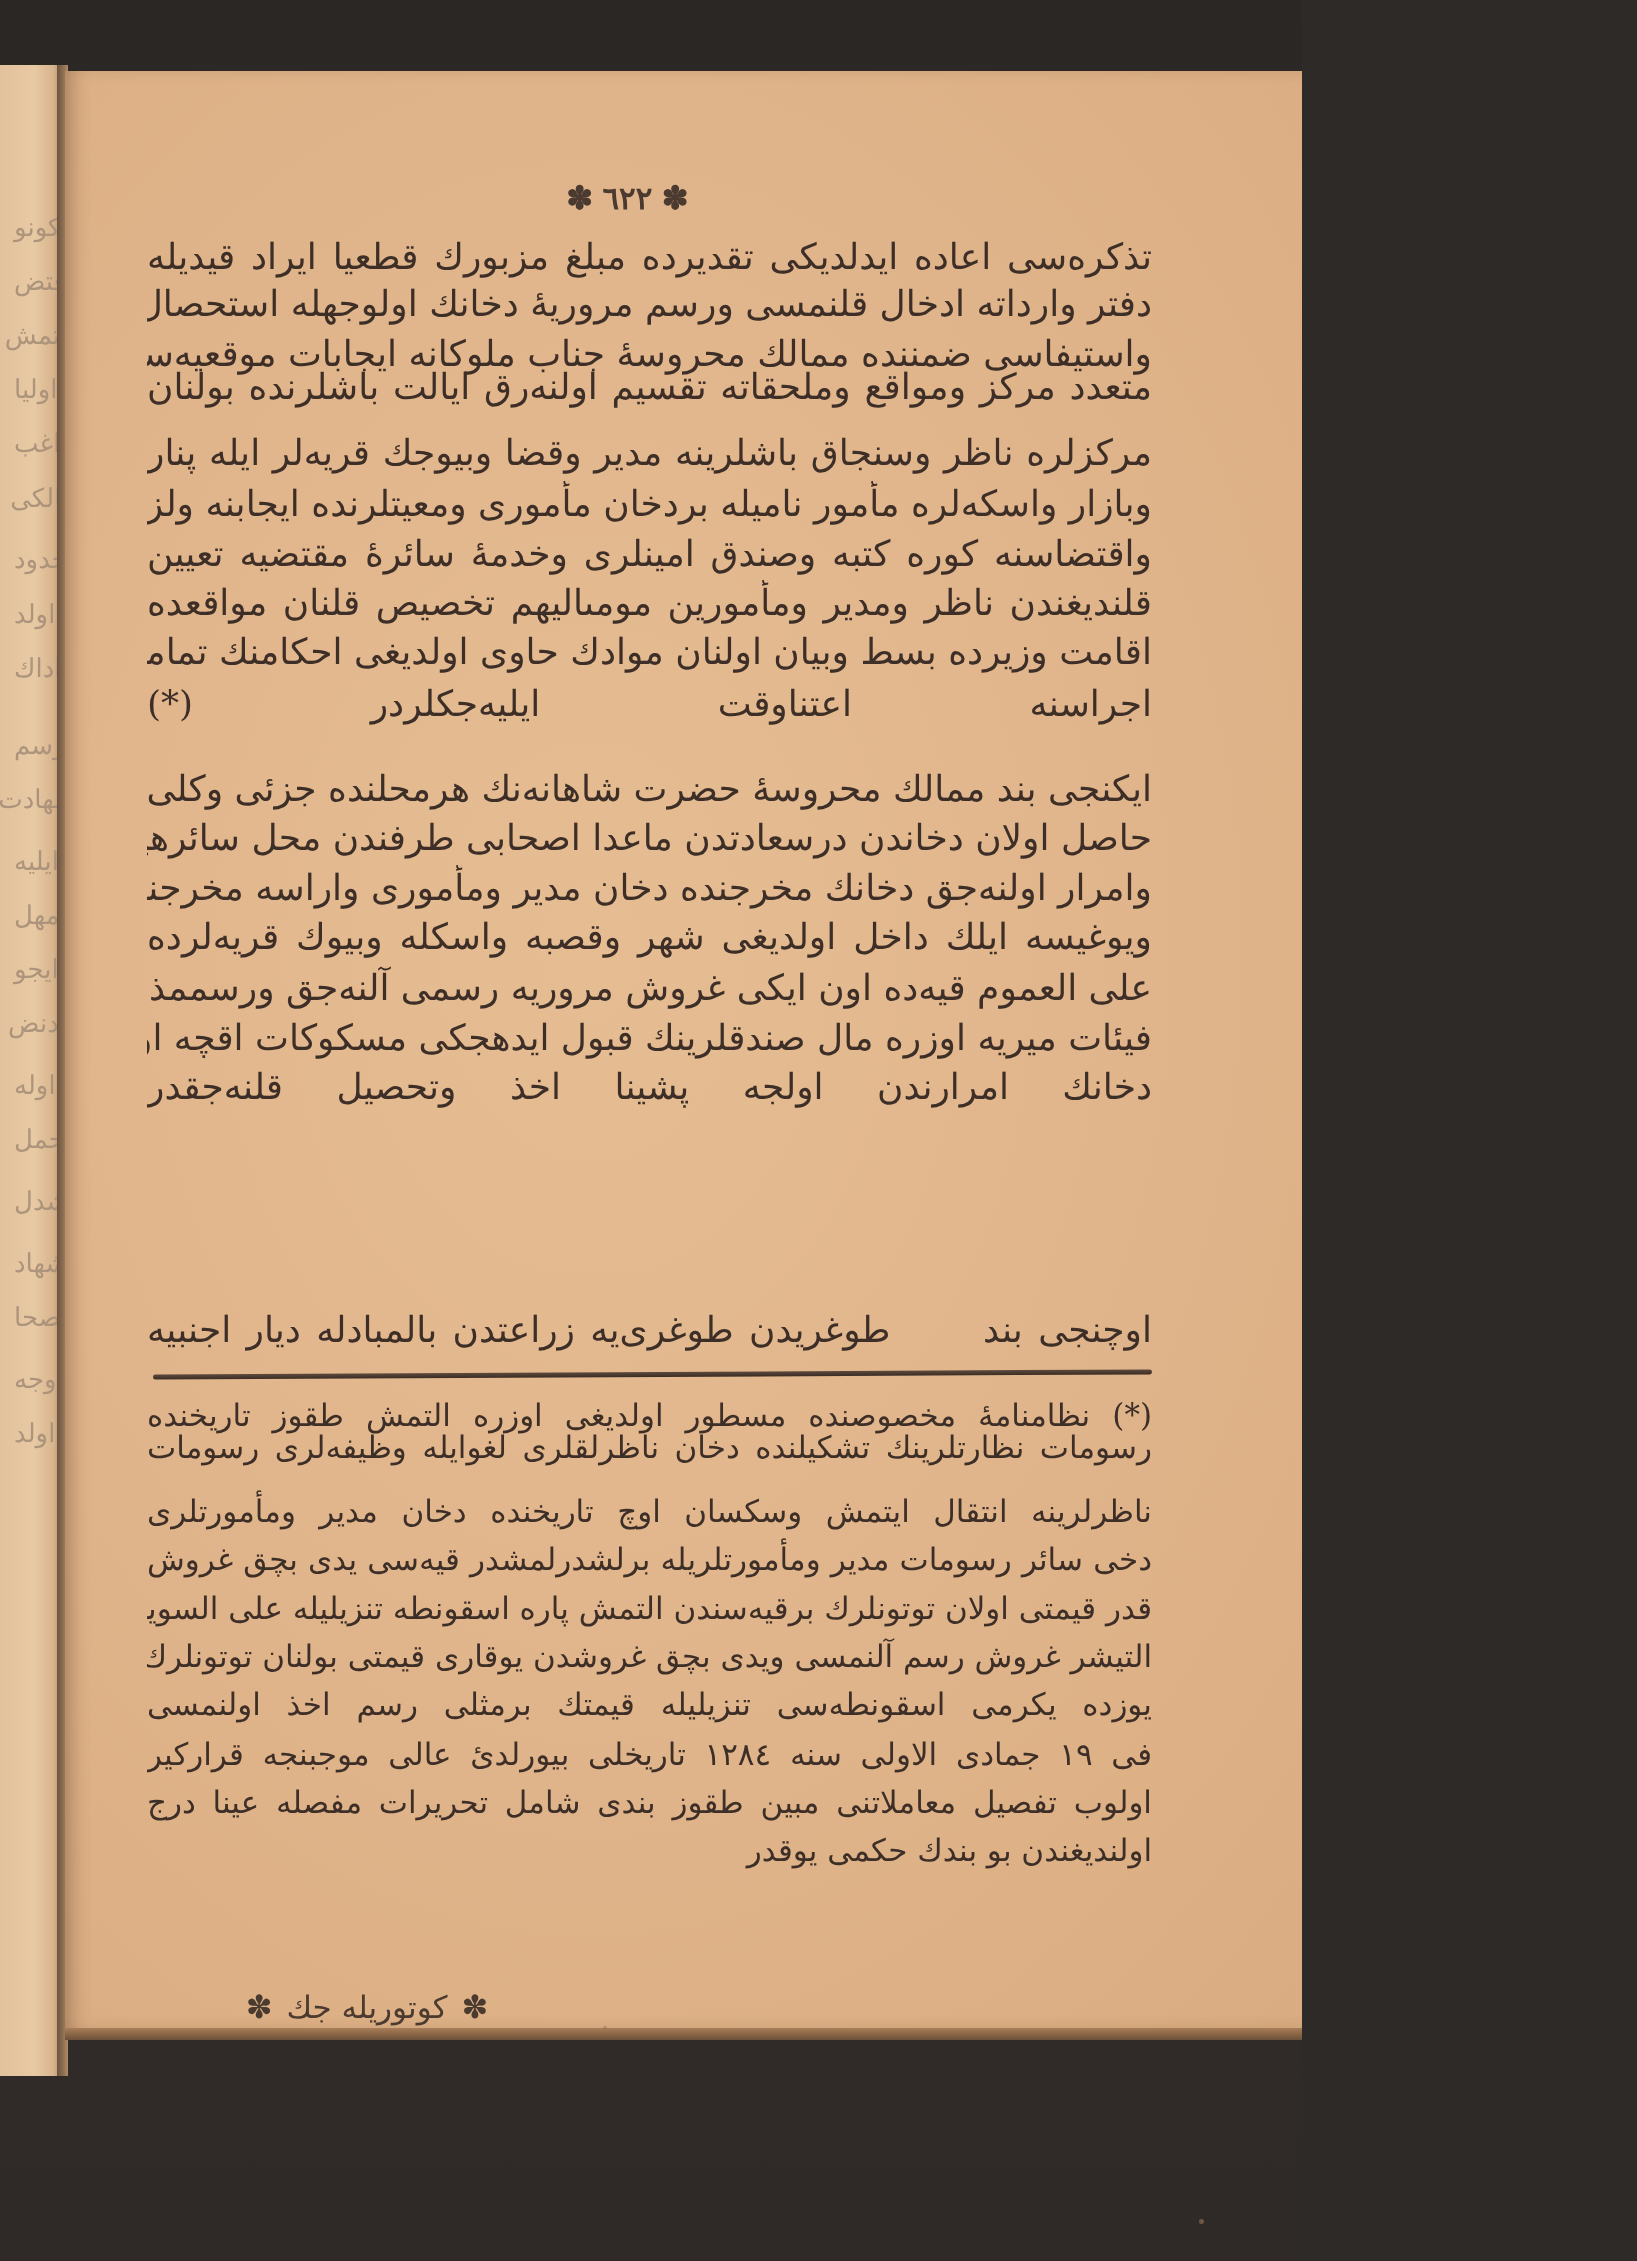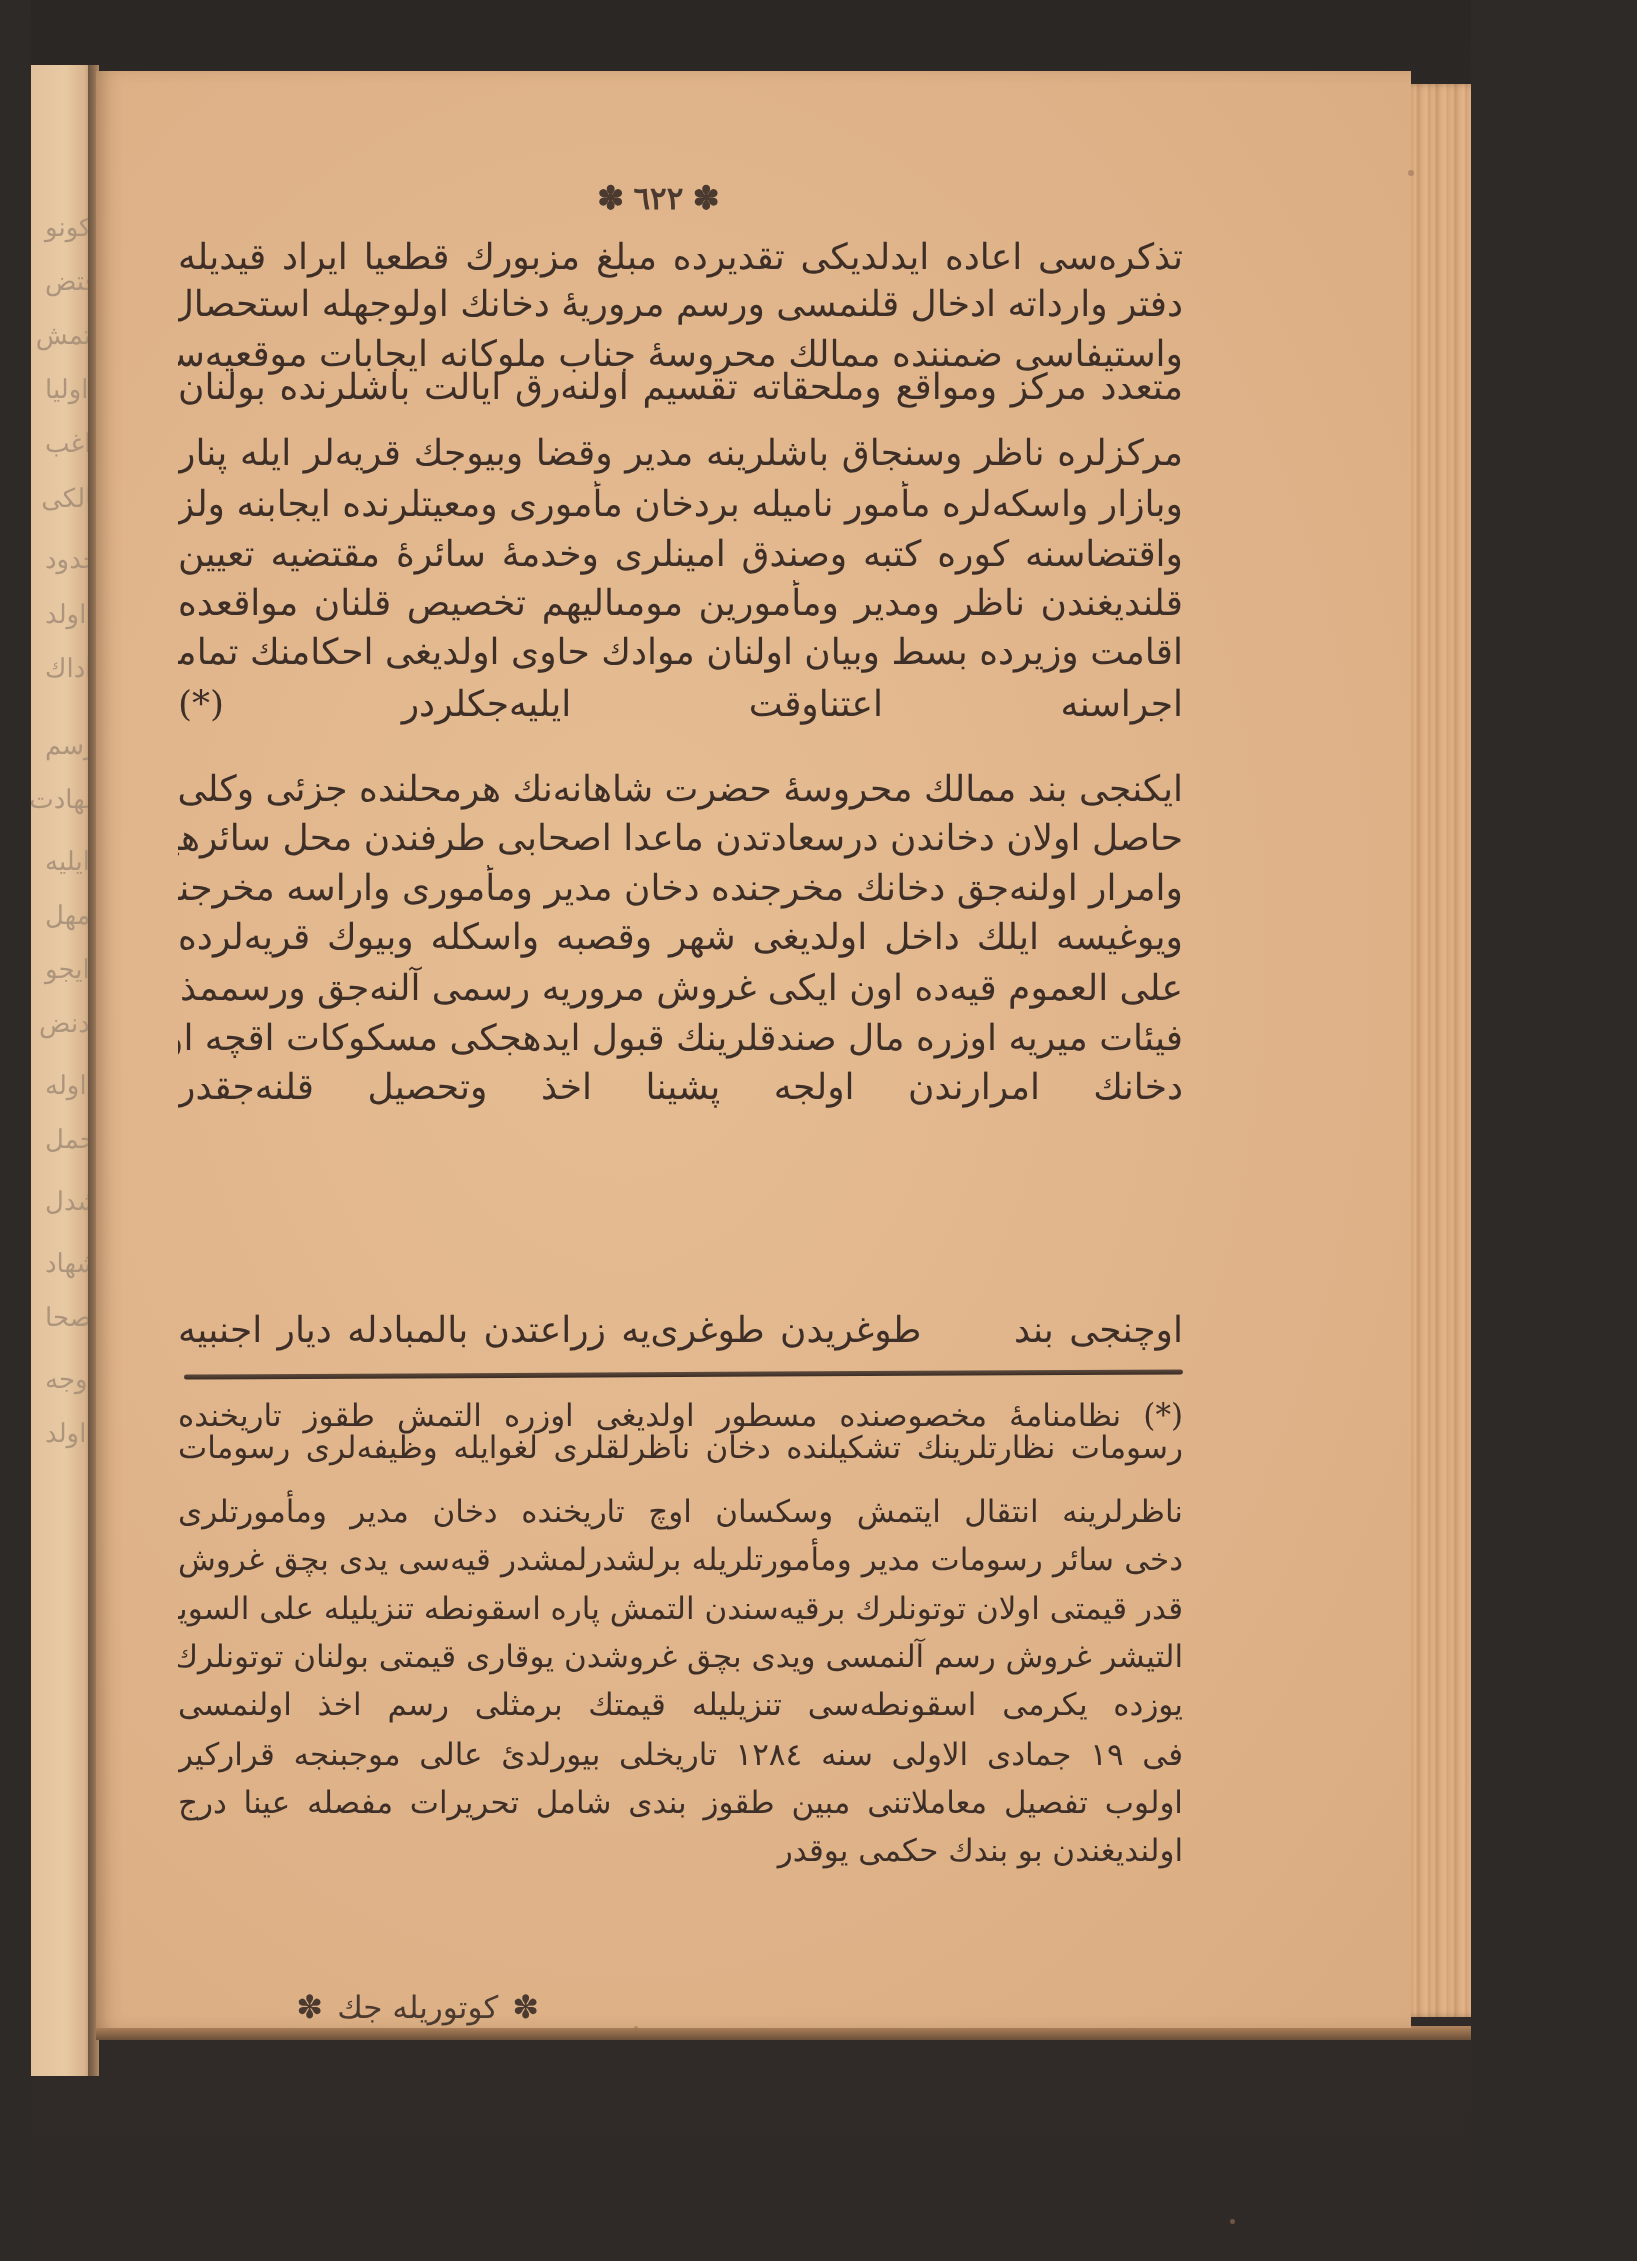--- a/index.html
+++ b/index.html
@@ -5,25 +5,24 @@
     html, body {
       margin: 0;
       padding: 0;
       width: 1638px;
       height: 2261px;
       overflow: hidden;
       background: #2e2a27;
     }
     .scene {
       position: relative;
-      width: 1440px;
+      width: 1302px;
       height: 2261px;
       background: linear-gradient(180deg, #2b2725 0%, #35302c 50%, #2f2a27 100%);
       overflow: hidden;
-      margin-left: 31px;
     }
     
     .prev-page {
       position: absolute;
       left: 0;
       top: 65px;
       width: 63px;
       height: 2011px;
       background: linear-gradient(90deg, #e2c29d 0%, #e7c9a3 55%, #d7b48d 85%, #a98863 100%);
       overflow: hidden;
@@ -130,24 +129,25 @@
       left: 153px;
       top: 1372px;
       width: 999px;
       height: 5.4px;
       background: linear-gradient(180deg, #5e4a3d, #3a2c24);
       transform: rotate(-0.3deg);
       border-radius: 2.3px;
     }
     .catchword {
       position: absolute;
-      left: 228px;
+      left: 220px;
       top: 1980px;
       width: 294px;
       height: 54px;
+      text-align: center;
       font-family: "DejaVu Serif", serif;
       font-size: 31px;
       color: #4a3a30;
       direction: rtl;
       line-height: 54px;
     }
     .catchword .orn {
       display: inline-block;
       font-size: 32px;
       margin: 0 14px;

